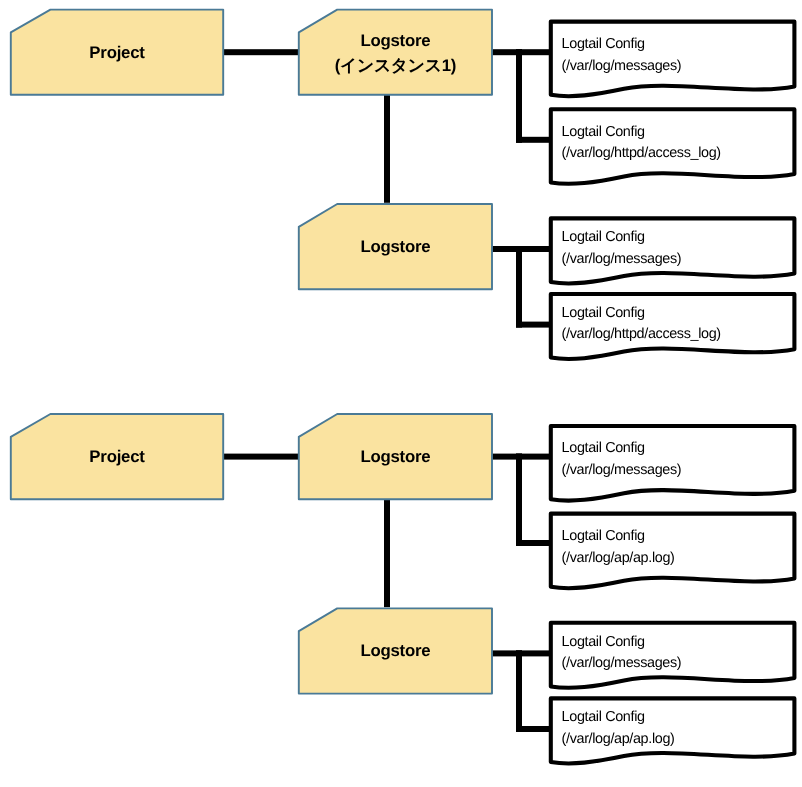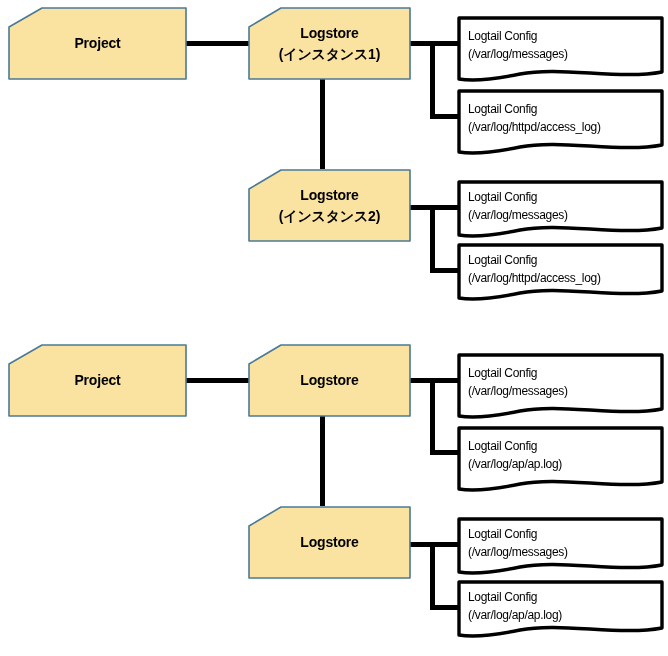--- a/index.html
+++ b/index.html
@@ -133,21 +133,20 @@
     <span class="line-1">Logtail Config</span>
     <span class="line-2">(/var/log/messages)</span>
   </div>
   <div class="node-label doc-label" style="left:468px; top:91px; width:194px; height:54px;">
     <span class="line-1">Logtail Config</span>
     <span class="line-2">(/var/log/httpd/access_log)</span>
   </div>
 
   <div class="node-label tag-label" style="left:249px; top:170px; width:161px; height:71px;">
     <span class="line-1">Logstore</span>
-    <span class="line-2">(インスタンス2)</span>
   </div>
 
   <div class="node-label doc-label" style="left:468px; top:182px; width:194px; height:48px;">
     <span class="line-1">Logtail Config</span>
     <span class="line-2">(/var/log/messages)</span>
   </div>
   <div class="node-label doc-label" style="left:468px; top:245px; width:194px; height:48px;">
     <span class="line-1">Logtail Config</span>
     <span class="line-2">(/var/log/httpd/access_log)</span>
   </div>

